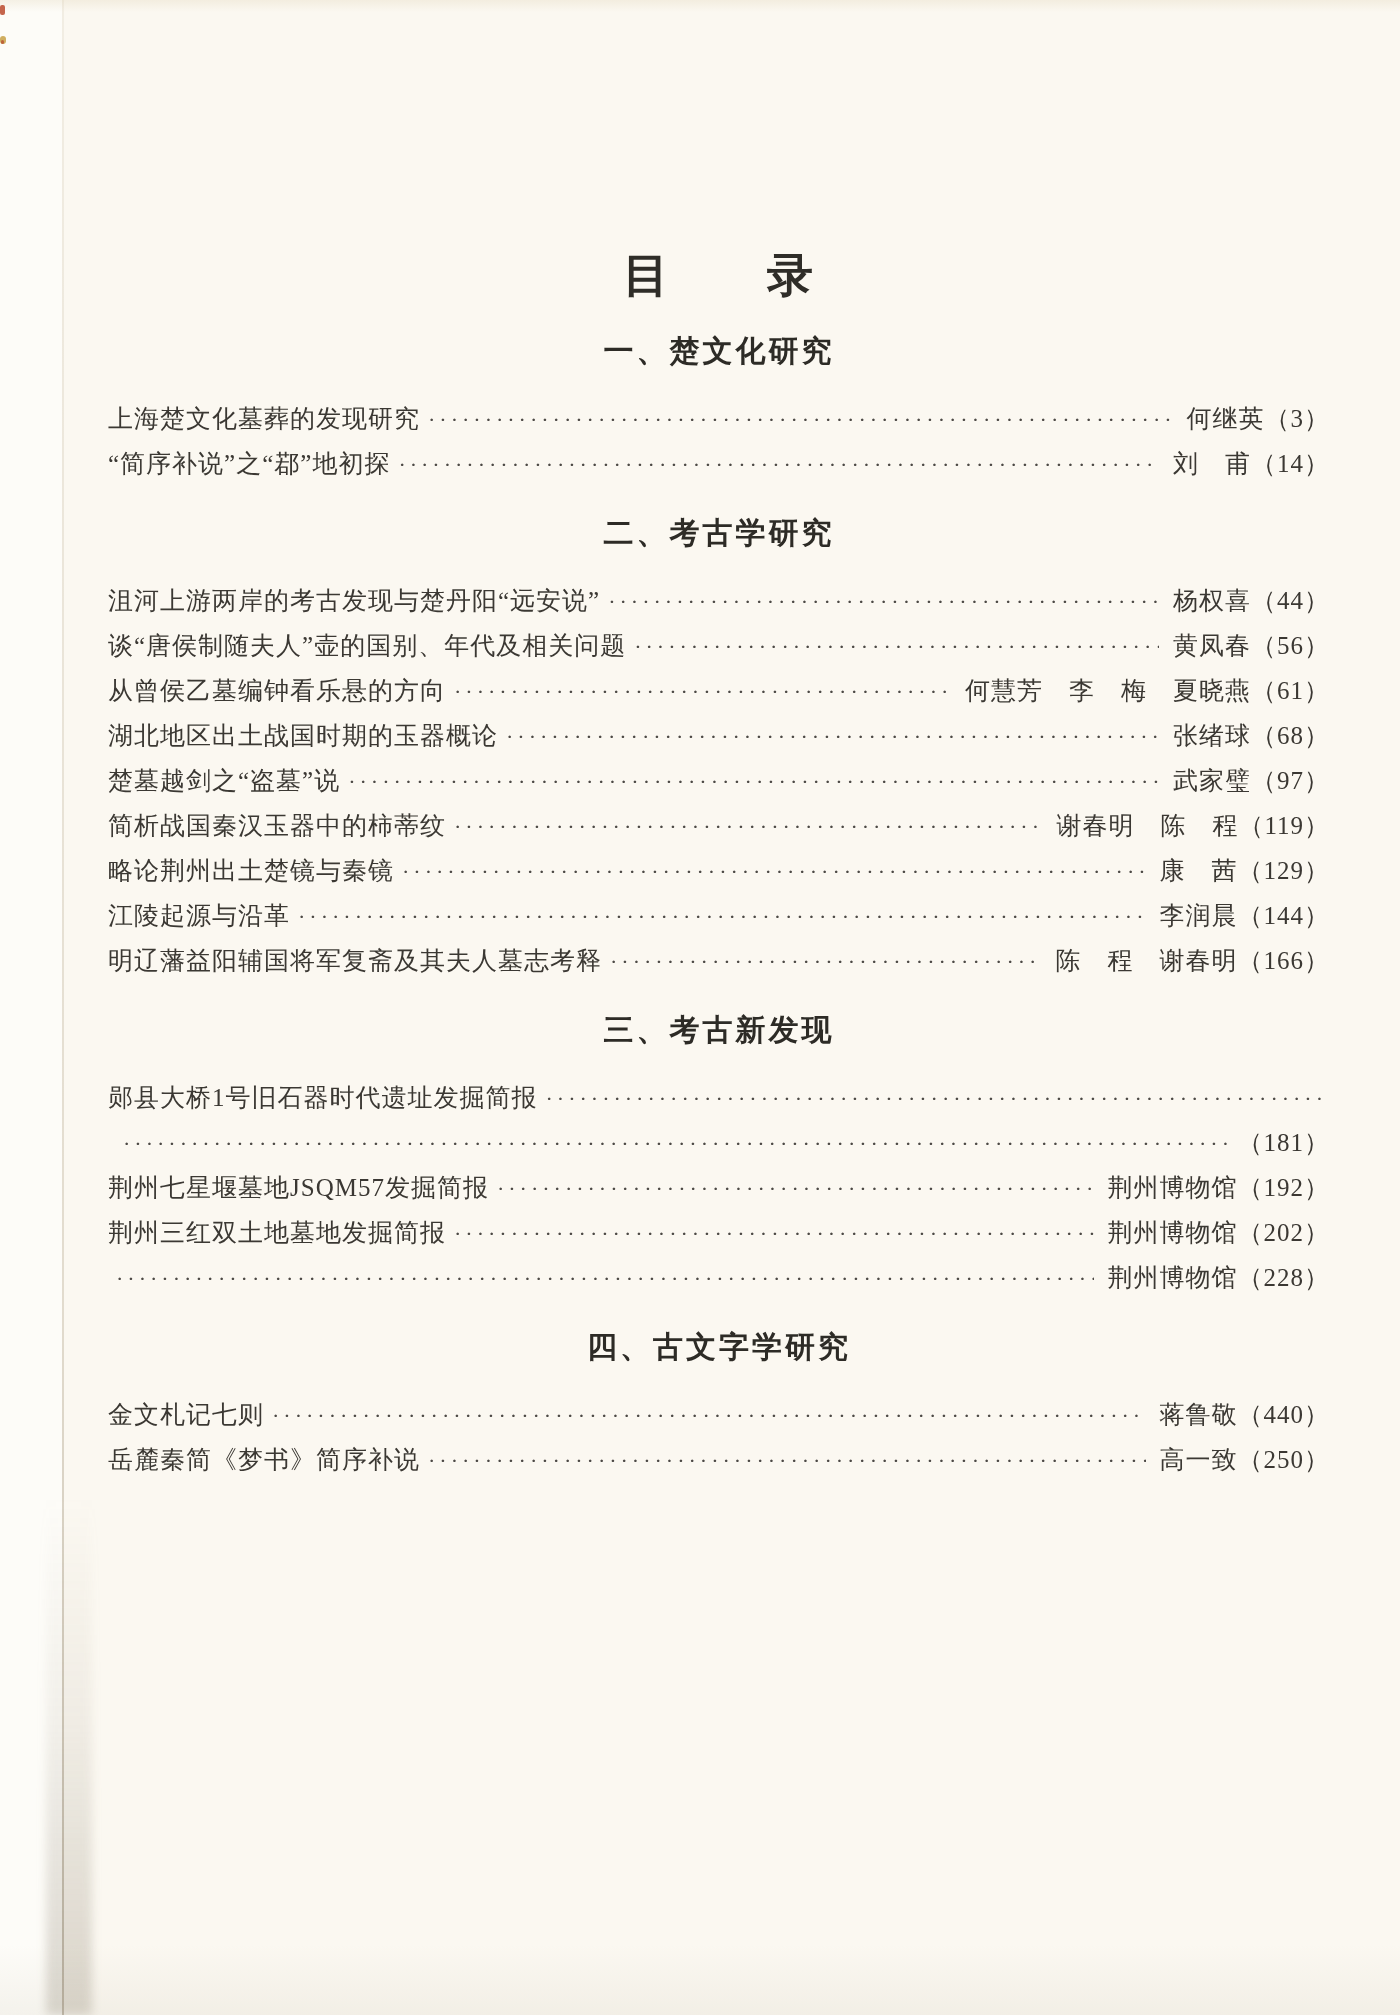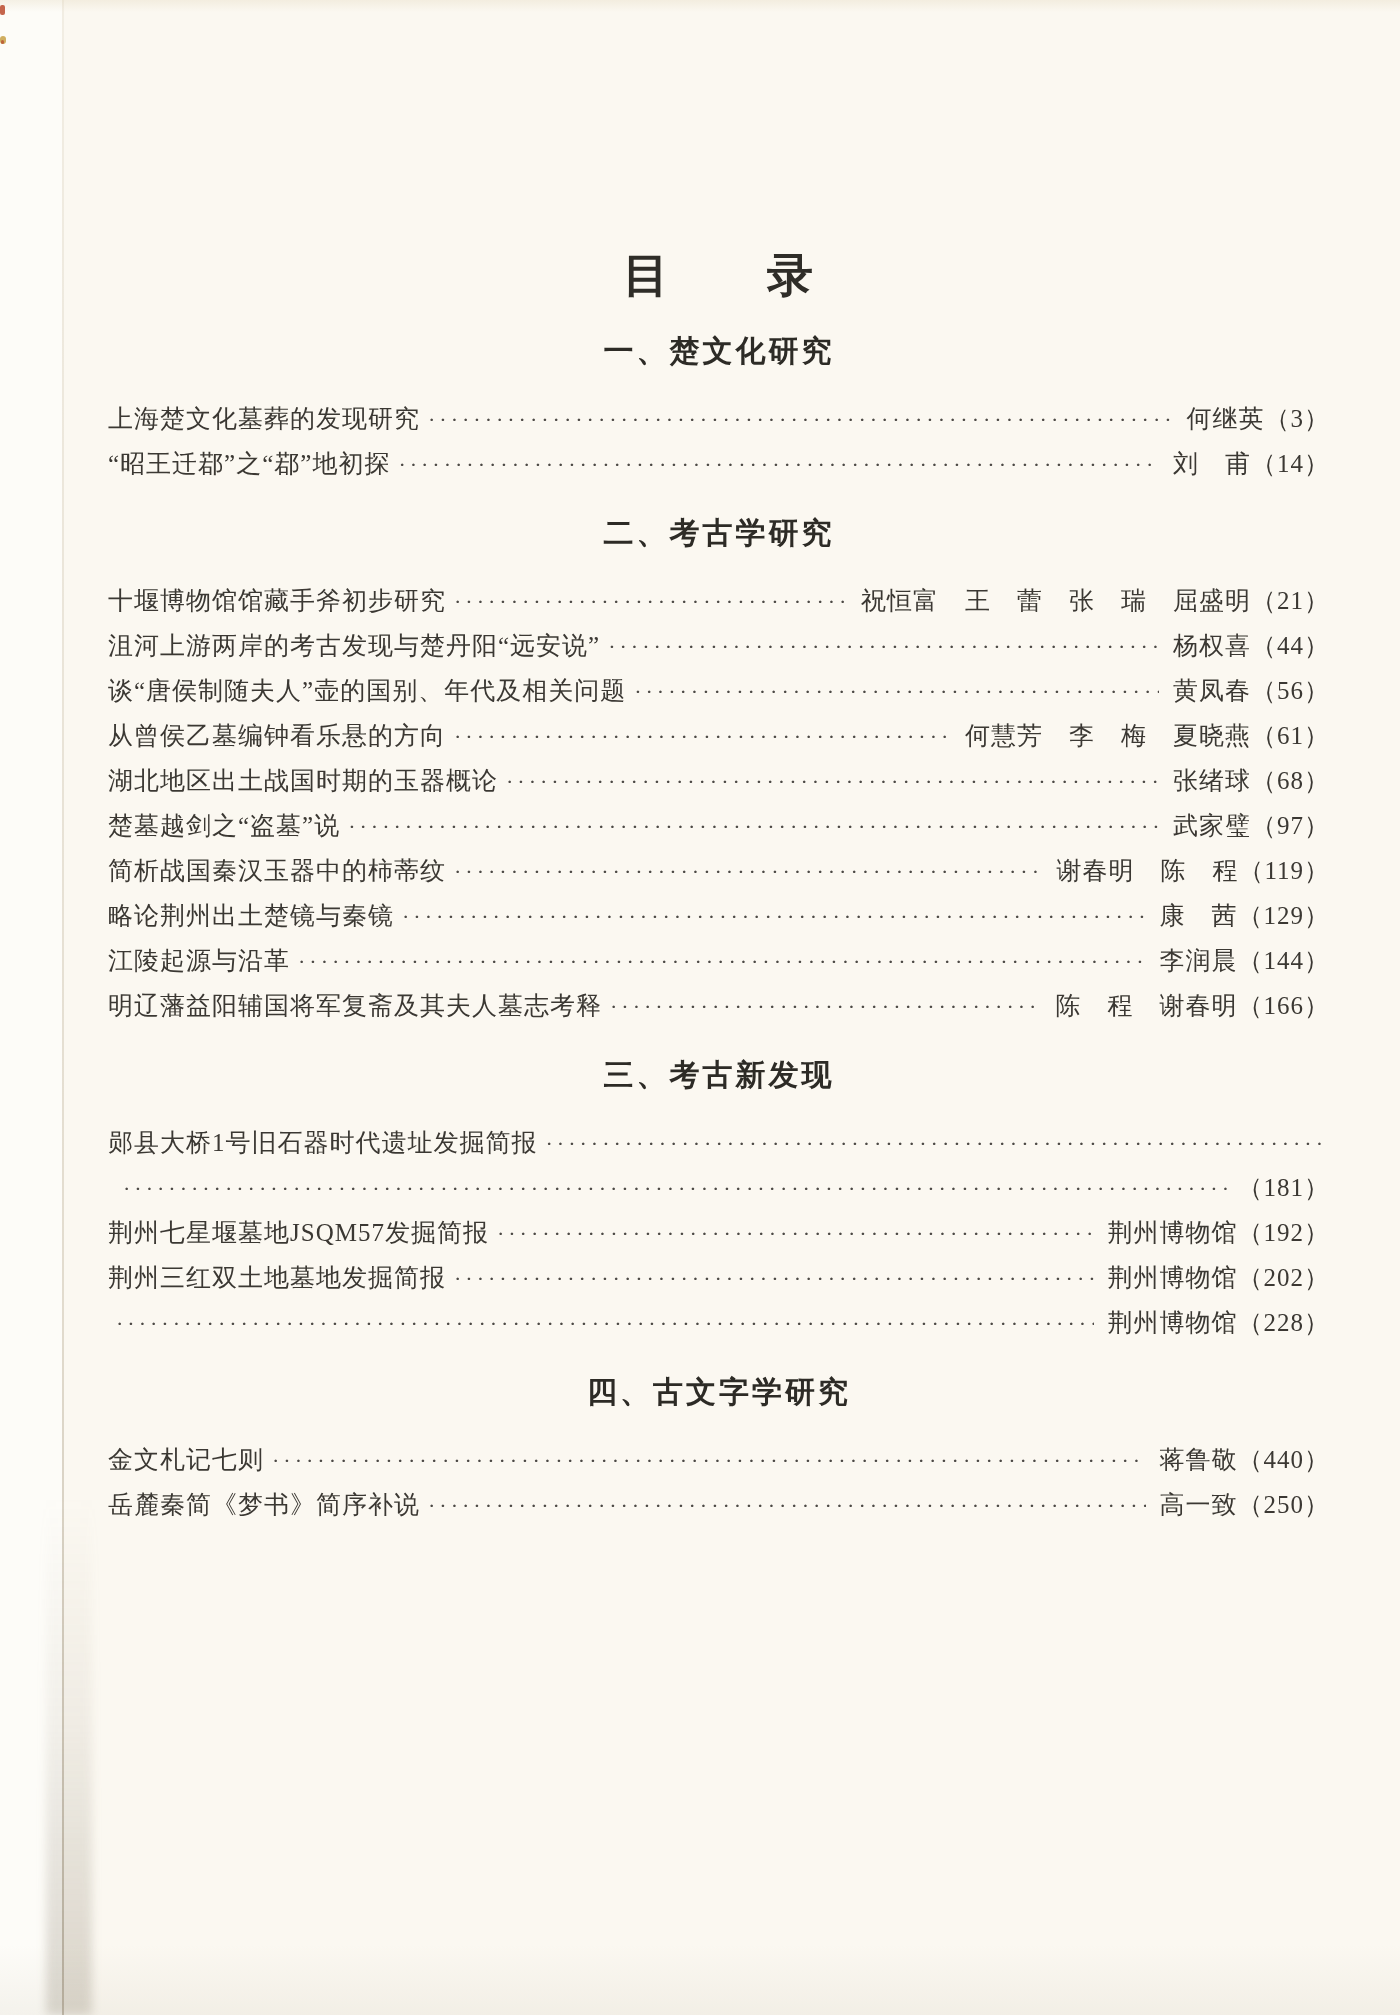--- a/index.html
+++ b/index.html
@@ -70,34 +70,28 @@
 
   <div class="section-heading first">一、楚文化研究</div>
 
   <div class="toc-row">
     <span class="entry-title">上海楚文化墓葬的发现研究</span>
     <span class="leader"></span>
     <span class="entry-authors">何继英</span>
     <span class="entry-page">（3）</span>
   </div>
   <div class="toc-row">
-    <span class="entry-title">“昭王迁鄀”之“鄀”地初探</span>
+    <span class="entry-title">“简序补说”之“鄀”地初探</span>
     <span class="leader"></span>
     <span class="entry-authors">刘　甫</span>
     <span class="entry-page">（14）</span>
   </div>
 
   <div class="section-heading">二、考古学研究</div>
 
-  <div class="toc-row">
-    <span class="entry-title">十堰博物馆馆藏手斧初步研究</span>
-    <span class="leader"></span>
-    <span class="entry-authors">祝恒富　王　蕾　张　瑞　屈盛明</span>
-    <span class="entry-page">（21）</span>
-  </div>
   <div class="toc-row">
     <span class="entry-title">沮河上游两岸的考古发现与楚丹阳“远安说”</span>
     <span class="leader"></span>
     <span class="entry-authors">杨权喜</span>
     <span class="entry-page">（44）</span>
   </div>
   <div class="toc-row">
     <span class="entry-title">谈“唐侯制随夫人”壶的国别、年代及相关问题</span>
     <span class="leader"></span>
     <span class="entry-authors">黄凤春</span>

